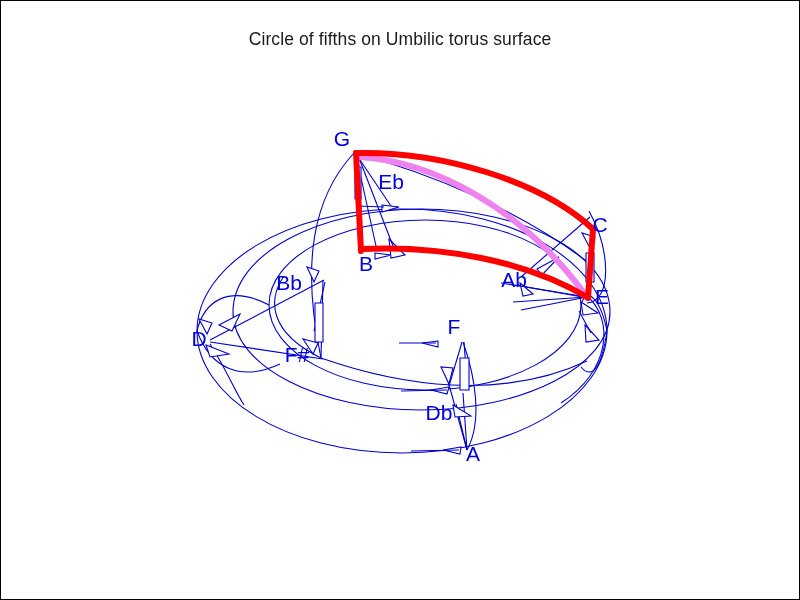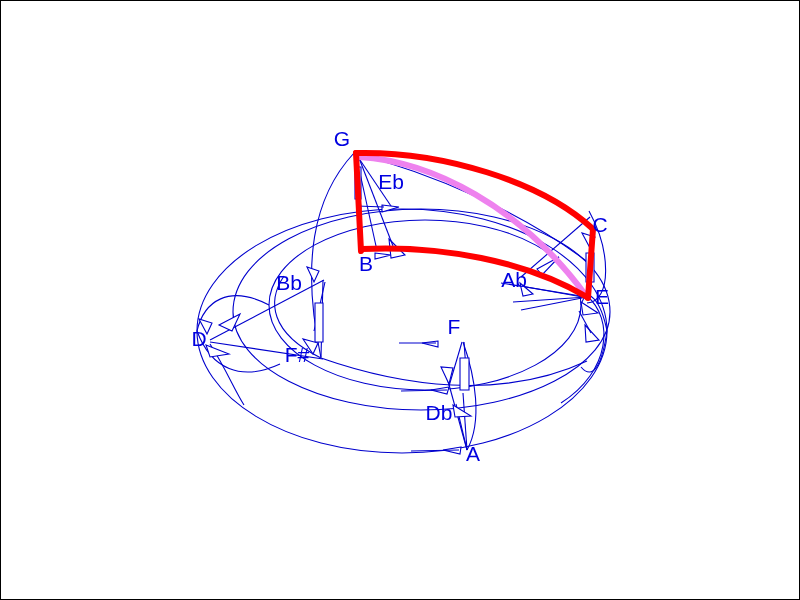--- a/index.html
+++ b/index.html
@@ -43,20 +43,21 @@
     font-family: "Liberation Sans", sans-serif;
     font-size: 21px;
     fill: #0000e0;
   }
 </style>
 </head>
 <body>
 
 <div id="frame">
 
+  <div id="title">Circle of fifths on Umbilic torus surface</div>
 
   <svg id="fig" viewBox="0 0 798 598">
 
     <g fill="none" stroke="#0000cd" stroke-width="1.1">
 
       <path d="M 196,330
                C 196,265 285,208 401,208
                C 517,208 606,265 606,330"></path>
 
       <path d="M 196,330

